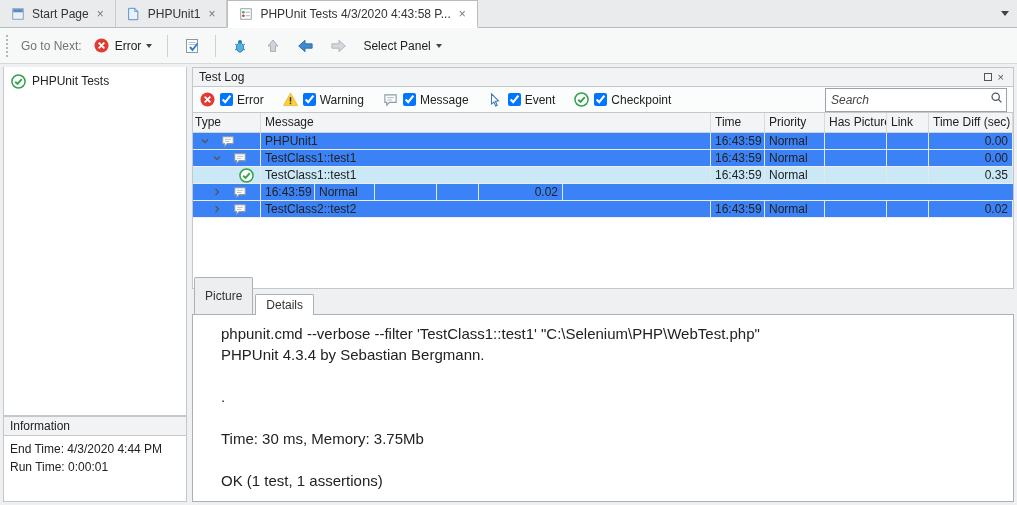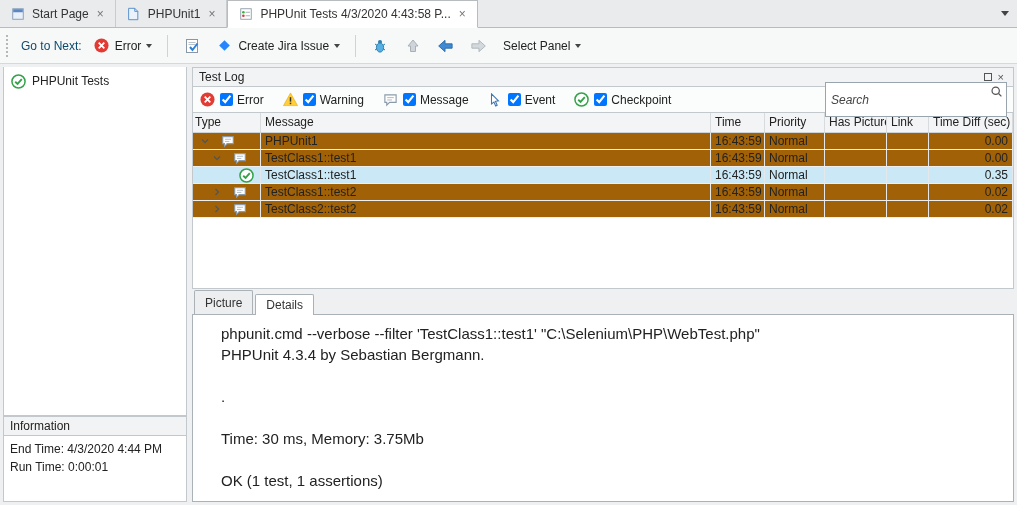--- a/index.html
+++ b/index.html
@@ -15,66 +15,66 @@
   .tab.active { background:#fff; border:1px solid #b9bcbe; border-bottom:1px solid #fff; margin-bottom:-1px; height:28px; }
   .tab .close { color:#777; font-size:12px; line-height:1; padding:1px 2px; }
   .tabbar-caret { position:absolute; right:8px; top:11px; }
   .caret { width:0; height:0; border-left:4px solid transparent; border-right:4px solid transparent; border-top:5px solid #444; display:inline-block; }
   .caret.sm { border-left-width:3.5px; border-right-width:3.5px; border-top-width:4px; }
   
   .toolbar { height:36px; display:flex; align-items:center; background:#f7f8f8; border-bottom:1px solid #d6d8d9; padding:0 4px; gap:6px; }
   .grip { width:5px; height:22px; border-left:2px dotted #b5b8ba; margin:0 4px 0 2px; }
   .tbtn { display:flex; align-items:center; gap:5px; padding:3px 5px; border-radius:2px; cursor:default; }
   .tsep { width:1px; height:22px; background:#d0d3d5; margin:0 4px; }
-  .tlabel { color:#0c4a6e; }
+  .tlabel { color:#737373; }
   .icon16 { width:17px; height:17px; display:inline-flex; align-items:center; justify-content:center; }
   
   .content { display:flex; height:441px; padding:3px; gap:5px; background:#eef0f1; }
   .leftcol { width:184px; display:flex; flex-direction:column; }
   .maincol { flex:1; display:flex; flex-direction:column; min-width:0; }
   .panel-header { height:20px; line-height:18px; background:#f2f3f4; border:1px solid #c3c8cc; padding:0 6px; color:#222; display:flex; align-items:center; }
   .panel-header .spacer { flex:1; }
   .hdr-btn { color:#555; font-size:11px; padding:0 3px; display:inline-flex; align-items:center; }
   .restore-glyph { width:8px; height:8px; border:1px solid #555; display:inline-block; }
   
   .tree { flex:1; background:#fff; border:1px solid #c3c8cc; border-top:none; padding:4px 2px; }
   .tree-item { display:flex; align-items:center; gap:5px; height:20px; padding:0 4px; }
   .infobox { height:66px; background:#fff; border:1px solid #c3c8cc; border-top:none; padding:4px 6px; }
   .infobox div { line-height:18px; white-space:nowrap; }
   
   .filterbar { height:26px; background:#fbfcfc; border:1px solid #c3c8cc; border-top:none; display:flex; align-items:center; padding:0 6px; gap:4px; }
   .filter { display:flex; align-items:center; gap:4px; margin-right:14px; }
   .filter input { width:13px; height:13px; margin:0; }
   .searchwrap { margin-left:auto; position:relative; width:182px; }
-  .search-input { width:100%; height:35px; border:1px solid #9aa4ac; padding:1px 20px 1px 5px; font-family:"Liberation Sans",sans-serif; font-size:12px; }
+  .search-input { width:100%; height:24px; border:1px solid #9aa4ac; padding:1px 20px 1px 5px; font-family:"Liberation Sans",sans-serif; font-size:12px; }
   .search-input::placeholder { font-style:italic; color:#444; }
   .search-icon { position:absolute; right:4px; top:3px; }
   
-  .grid { height:176px; background:#a16207; border:1px solid #c3c8cc; border-top:none; display:flex; flex-direction:column; overflow:hidden; }
+  .grid { height:176px; background:#3b82f6; border:1px solid #c3c8cc; border-top:none; display:flex; flex-direction:column; overflow:hidden; }
   .grow { display:flex; height:17px; line-height:16px; border-bottom:1px solid #eceeef; }
   .grow.head { height:20px; line-height:19px; background:#f3f4f5; border-bottom:1px solid #ced3d6; }
   .grow.selected { background:#cbe8f6; }
   .cell { padding:0 4px; border-right:1px solid #e5e8ea; white-space:nowrap; overflow:hidden; }
   .grow.head .cell { border-right:1px solid #d7dbde; color:#222; }
   .c-type { width:68px; display:flex; align-items:center; padding-left:2px; }
   .c-msg  { flex:1; min-width:0; }
   .c-time { width:54px; }
   .c-pri  { width:60px; }
   .c-pic  { width:62px; }
   .c-link { width:42px; }
   .c-diff { width:84px; }
   .grow:not(.head) .c-diff { text-align:right; }
   .exp { width:12px; display:inline-flex; justify-content:center; }
   .rowicon { margin-left:10px; display:inline-flex; }
   .ind1 { width:4px; } .ind2 { width:16px; } .ind3 { width:44px; }
   .grid-filler { flex:1; background:#fff; }
   
   .dgap { height:4px; }
   .dtabs { height:21px; display:flex; align-items:flex-end; padding-left:2px; }
-  .dtab { height:24px; padding:0 10px; display:flex; align-items:center; background:#eceeef; border:1px solid #aab2b8; border-bottom:none; margin-right:2px; border-radius:2px 2px 0 0; color:#333; }
+  .dtab { height:37px; padding:0 10px; display:flex; align-items:center; background:#eceeef; border:1px solid #aab2b8; border-bottom:none; margin-right:2px; border-radius:2px 2px 0 0; color:#333; }
   .dtab.active { background:#fff; height:21px; margin-bottom:-1px; z-index:2; }
   .details { flex:1; background:#fff; border:1px solid #aab2b8; padding:8px 8px 8px 28px; overflow:hidden; }
   .dline { height:21px; line-height:21px; font-size:15px; white-space:pre; }
 </style>
 </head>
 <body>
 
 <div class="tabbar">
   <div class="tab">
     <span class="icon16">
@@ -128,29 +128,20 @@
   <span class="tsep"></span>
   <div class="tbtn">
     <span class="icon16">
       <svg width="16" height="16" viewBox="0 0 16 16">
           <rect x="2.5" y="1.5" width="11" height="13" fill="#fff" stroke="#8a98a5"></rect>
           <line x1="4.5" y1="4.5" x2="11.5" y2="4.5" stroke="#b8c2cb"></line>
           <line x1="4.5" y1="6.5" x2="11.5" y2="6.5" stroke="#b8c2cb"></line>
           <path d="M6 9 L8.5 12 L13.5 5.5" fill="none" stroke="#2f7fd6" stroke-width="2"></path>
         </svg>
     </span>
-  </div>
-  <div class="tbtn">
-    <span class="icon16">
-      <svg width="15" height="15" viewBox="0 0 16 16">
-          <rect x="4" y="4" width="8" height="8" fill="#2684ff" transform="rotate(45 8 8)"></rect>
-        </svg>
-    </span>
-    <span>Create Jira Issue</span>
-    <span class="caret sm"></span>
   </div>
   <span class="tsep"></span>
   <div class="tbtn">
     <span class="icon16">
       <svg width="16" height="16" viewBox="0 0 16 16">
           <g stroke="#2e7fae" stroke-width="1">
             <line x1="3" y1="6" x2="6" y2="8"></line>
             <line x1="3" y1="12" x2="6" y2="10"></line>
             <line x1="13" y1="6" x2="10" y2="8"></line>
             <line x1="13" y1="12" x2="10" y2="10"></line>
@@ -371,21 +362,20 @@
               </svg>
           </span>
           <span class="rowicon">
             <svg width="14" height="14" viewBox="0 0 16 16">
                 <path d="M2 3 h12 v8 h-7 l-3 3 v-3 h-2 z" fill="#fff" stroke="#8a9aa8" stroke-width="1.2"></path>
                 <line x1="4.5" y1="6" x2="11.5" y2="6" stroke="#a9b6c0"></line>
                 <line x1="4.5" y1="8.5" x2="9.5" y2="8.5" stroke="#a9b6c0"></line>
               </svg>
           </span>
         </div>
-        <div class="cell c-msg">TestClass1::test2</div>
         <div class="cell c-time">16:43:59</div>
         <div class="cell c-pri">Normal</div>
         <div class="cell c-pic"></div>
         <div class="cell c-link"></div>
         <div class="cell c-diff">0.02</div>
       </div>
 
       <div class="grow">
         <div class="cell c-type">
           <span class="ind2"></span>

